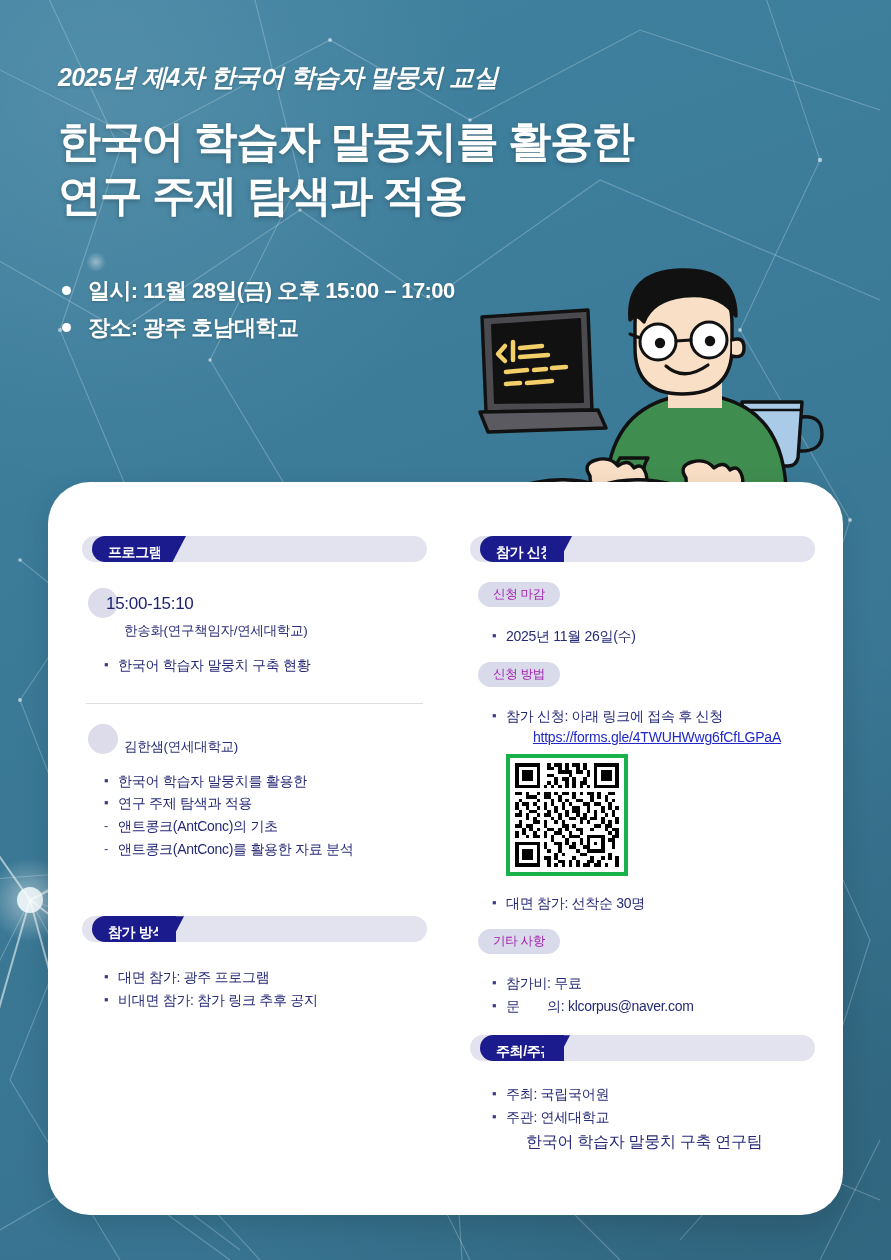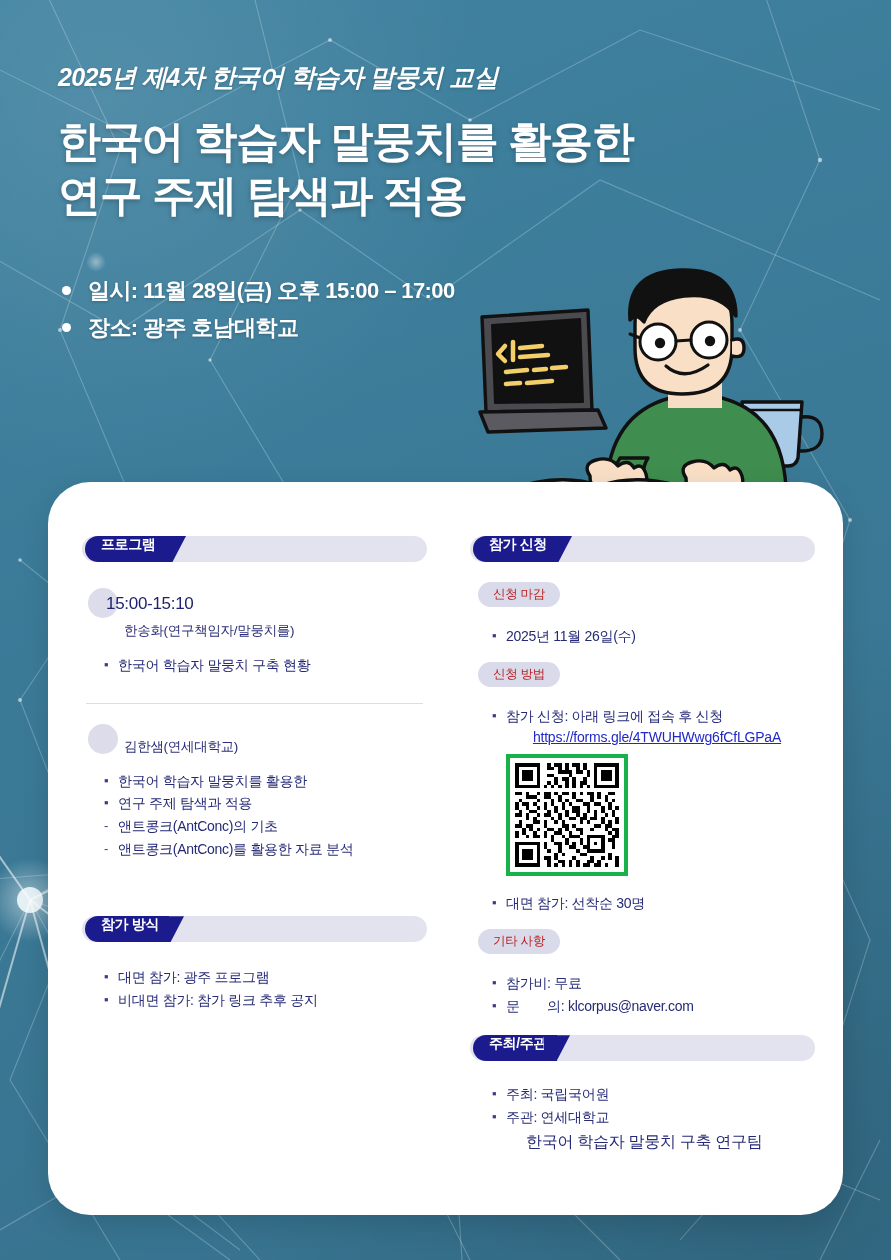--- a/index.html
+++ b/index.html
@@ -51,25 +51,25 @@
   .col-l{position:absolute;left:34px;top:54px;width:345px;}
   .col-r{position:absolute;left:422px;top:54px;width:345px;}
 
   
   .sec{position:relative;height:26px;margin-bottom:6px;}
   .sec .bar{
     position:absolute;left:0;top:0;right:0;height:26px;
     background:#e2e3ef;border-radius:13px;
   }
   .sec .tab{
-    position:absolute;left:3px;top:0;height:26px;
+    position:absolute;left:10px;top:0;height:26px;
     background:#1b1b8e;color:#fff;
     border-radius:13px 0 0 13px;
     font-size:14px;font-weight:bold;letter-spacing:-.4px;
-    display:flex;align-items:flex-start;padding:0 10px 0 16px;
+    display:flex;align-items:flex-end;padding:0 10px 0 16px;
     white-space:nowrap;
   }
   .sec .slant{
     position:absolute;top:0;height:26px;width:26px;
     background:#1b1b8e;
     clip-path:polygon(0 0,100% 0,48% 100%,0 100%);
   }
 
   
   .slot{position:relative;padding:26px 0 0 0;}
@@ -92,21 +92,21 @@
   }
   .bl li .mk{
     flex:0 0 auto;width:14px;text-align:left;color:#3a3d85;
     font-size:13px;line-height:1.62;
   }
   .bl.ind{margin-left:22px;}
   .hr{height:1px;background:#dedede;margin:26px 4px 0 4px;}
 
   
   .pill{
-    display:inline-block;background:#d9dbeb;color:#b91c1c;
+    display:inline-block;background:#d9dbeb;color:#a21caf;
     border-radius:13px;padding:4px 15px;font-size:12.5px;
     letter-spacing:-.3px;margin:14px 0 4px 8px;
   }
   .lnk{
     color:#2028c8;text-decoration:underline;font-size:14px;
     letter-spacing:-.2px;margin-left:29px;display:block;margin-top:2px;text-align:center;
   }
   .qrwrap{margin:9px 0 0 36px;}
   .qr{
     width:104px;height:104px;border:4px solid #19b24a;background:#fff;
@@ -276,21 +276,21 @@
         <div class="bar"></div>
         <div class="tab">
           <span>프로그램</span>
         </div>
         <div class="slant" style="left:78px"></div>
       </div>
 
       <div class="slot">
         <span class="circ"></span>
         <div class="time">15:00-15:10</div>
-        <div class="who">한송화(연구책임자/말뭉치를)</div>
+        <div class="who">한송화(연구책임자/연세대학교)</div>
         <ul class="bl ind">
           <li>
             <span class="mk">▪</span>
             <span>한국어 학습자 말뭉치 구축 현황</span>
           </li>
         </ul>
       </div>
 
       <div class="hr"></div>
 

